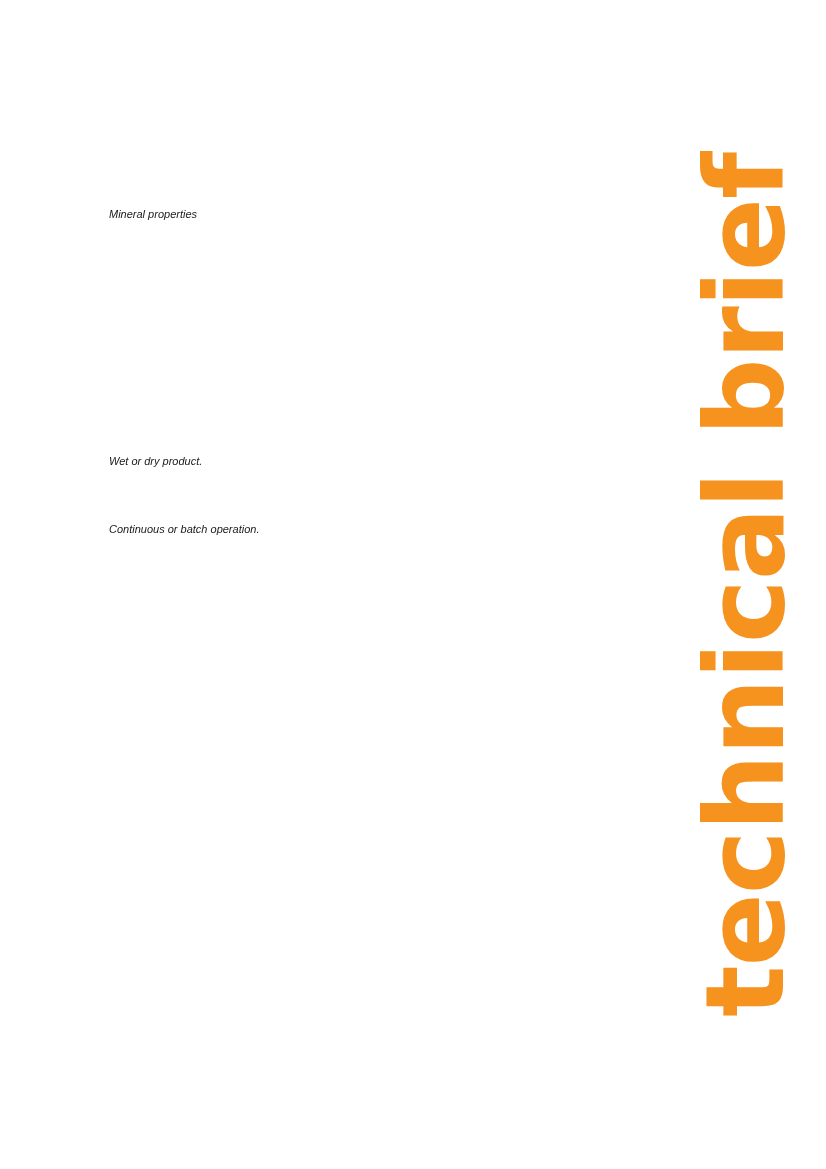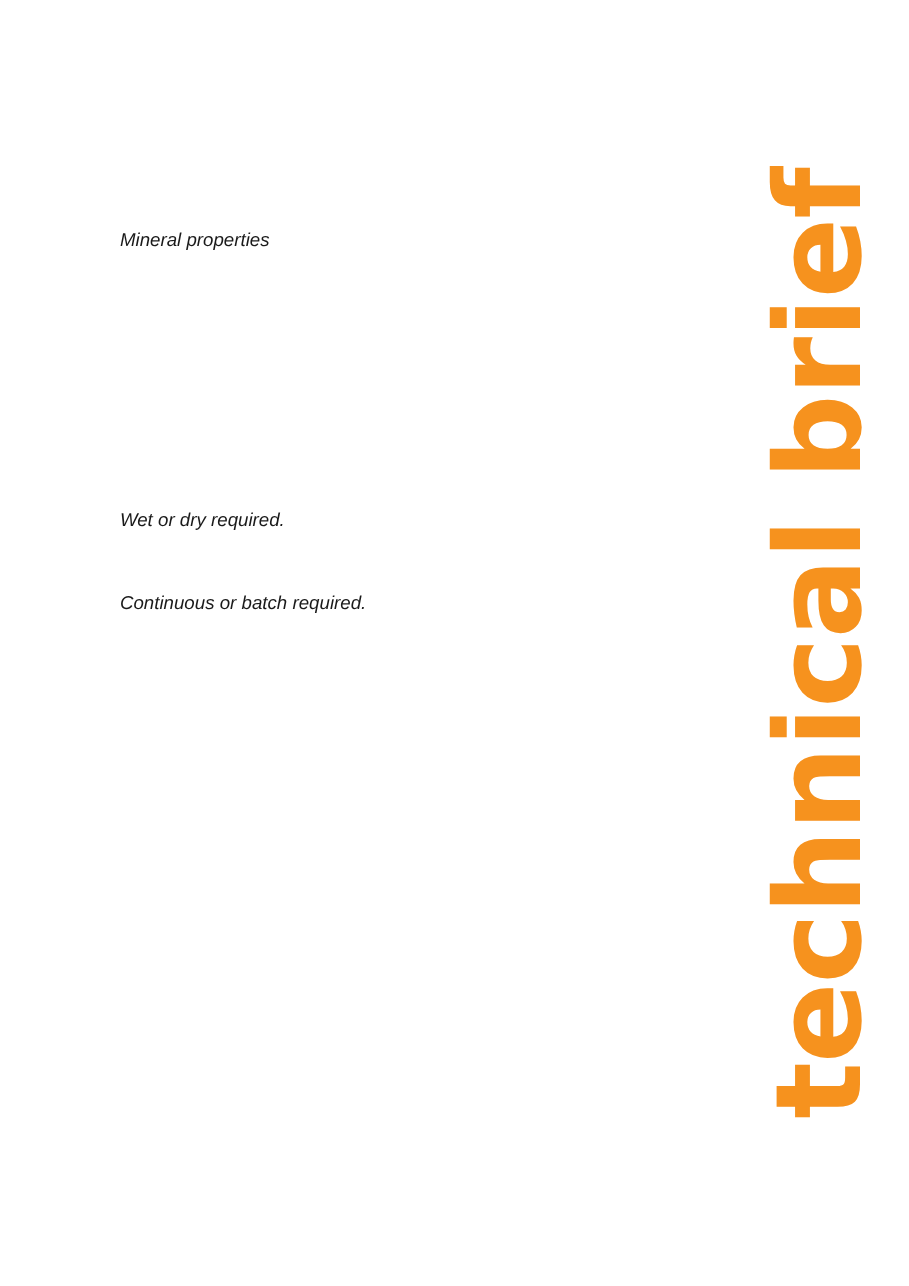--- a/index.html
+++ b/index.html
@@ -19,21 +19,21 @@
   }
   .content-column {
     position: absolute;
     left: 109px;
     top: 208px;
     width: 430px;
   }
   .content-line {
     font-family: "Liberation Sans", sans-serif;
     font-style: italic;
-    font-size: 17px;
+    font-size: 11px;
     color: #1a1a1a;
     line-height: 1.25;
     white-space: nowrap;
   }
   .gap-s { height: 37px; }
   .gap-m { height: 54px; }
   .gap-l { height: 88px; }
 
   .sidebar-title {
     position: absolute;
@@ -61,23 +61,23 @@
 <body>
 
 <div class="page">
 
   <div class="content-column">
     <div class="content-line">Mineral properties</div>
     <div class="gap-s"></div>
     <div class="gap-m"></div>
     <div class="gap-m"></div>
     <div class="gap-l"></div>
-    <div class="content-line">Wet or dry required.</div>
+    <div class="content-line">Wet or dry product.</div>
     <div class="gap-m"></div>
-    <div class="content-line">Continuous or batch required.</div>
+    <div class="content-line">Continuous or batch operation.</div>
     <div class="gap-m"></div>
     <div class="gap-m"></div>
     <div class="gap-m"></div>
   </div>
 
   <div class="sidebar-title">
     <div class="vertical-text">technical brief</div>
   </div>
 
 </div>

